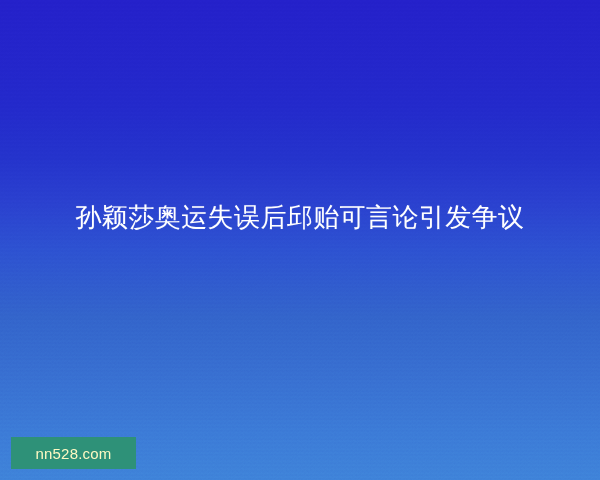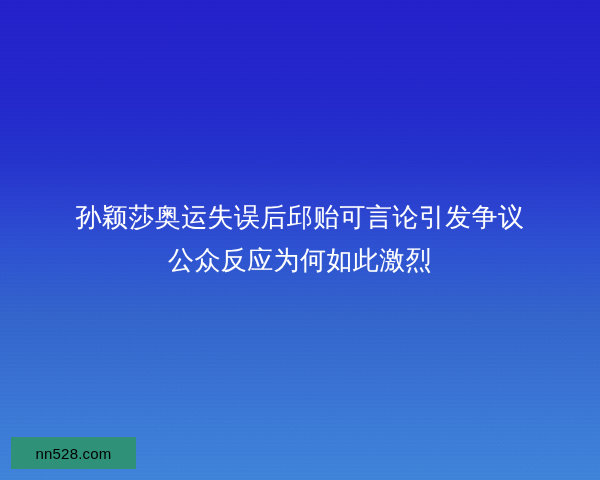--- a/index.html
+++ b/index.html
@@ -83,37 +83,36 @@
     top: 437px;
     width: 125px;
     height: 32px;
     background: #2e9178;
     display: flex;
     align-items: center;
     justify-content: center;
   }
 
   .watermark-label {
-    color: #000000;
+    color: #fef9c3;
     font-size: 15px;
     letter-spacing: 0.2px;
     font-weight: 400;
     line-height: 1;
   }
 </style>
 </head>
 <body>
 
 <div class="canvas">
 
   <div class="banding"></div>
   <div class="grain"></div>
 
   <div class="headline">
     <span class="headline-line">孙颖莎奥运失误后邱贻可言论引发争议</span>
-    <span class="headline-line">公众反应为何如此激烈</span>
   </div>
 
   <div class="watermark">
     <span class="watermark-label">nn528.com</span>
   </div>
 
 </div>
 
 </body></html>

